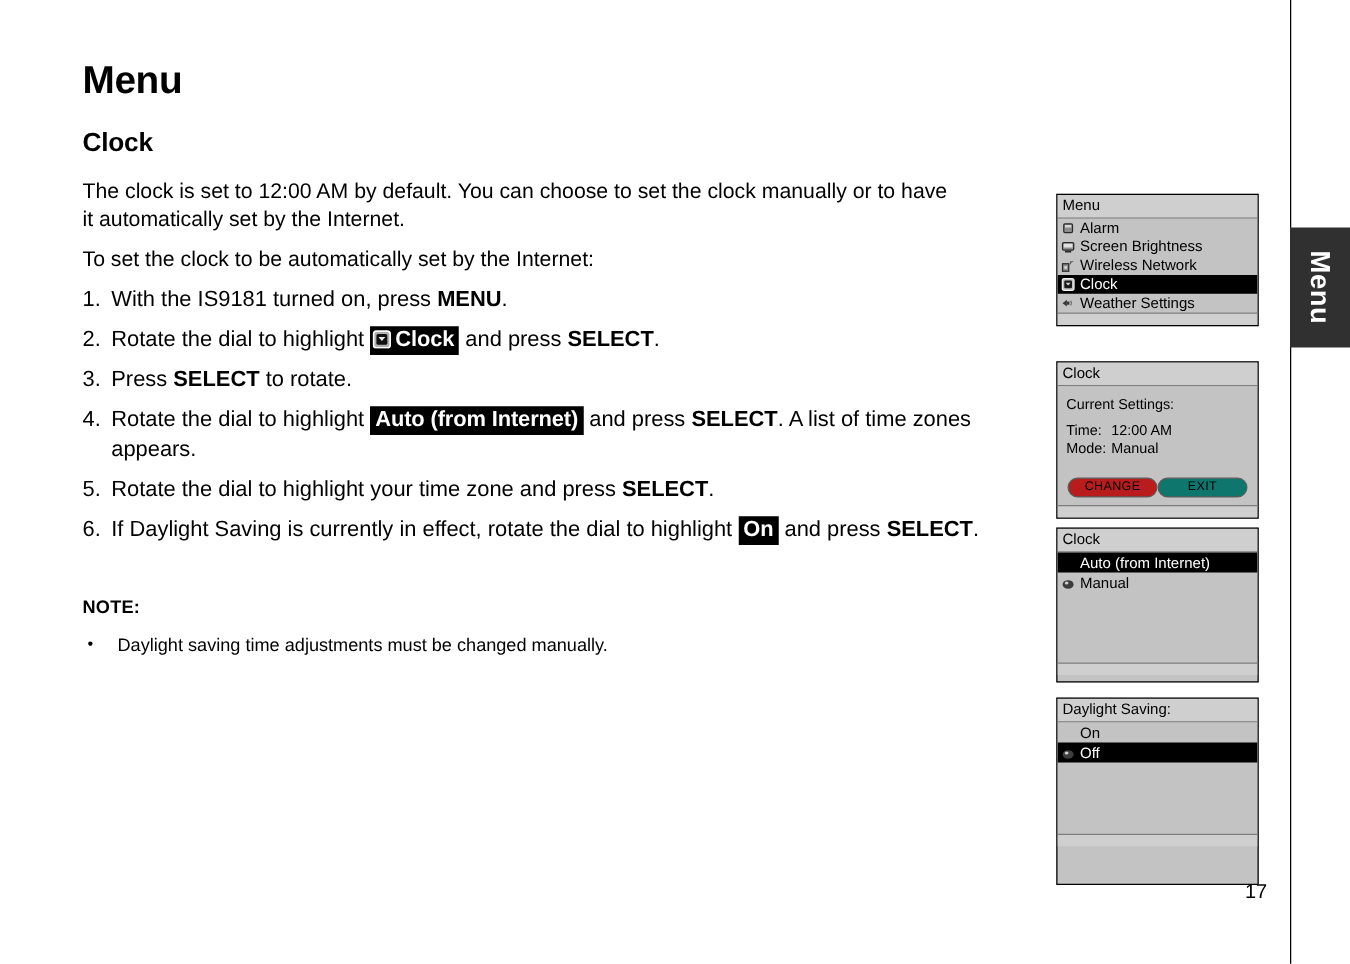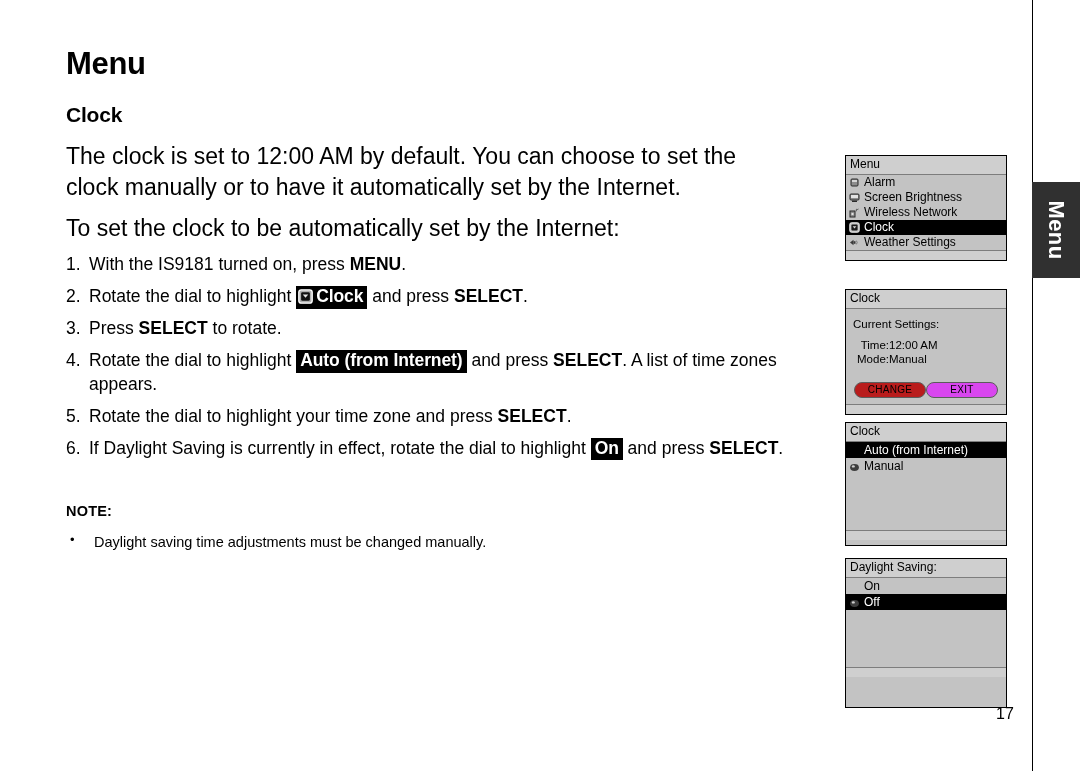--- a/index.html
+++ b/index.html
@@ -66,21 +66,21 @@
     margin: 0 0 22px 0;
     line-height: 1.05;
   }
   #section-title {
     font-size: 21px;
     font-weight: bold;
     letter-spacing: -0.2px;
     margin: 0 0 14px 0;
   }
   .para {
-    font-size: 23px;
+    font-size: 17px;
     line-height: 1.37;
     margin: 0 0 9px 0;
     max-width: 700px;
   }
   ol.steps {
     list-style: none;
     margin: 0;
     padding: 0;
     font-size: 17.5px;
     line-height: 1.37;
@@ -220,36 +220,36 @@
     font-size: 11.5px;
     line-height: 1.22;
     white-space: nowrap;
   }
   .cs-gap { height: 7px; }
   .cs-kv {
     display: flex;
     font-size: 11.5px;
     line-height: 1.25;
   }
-  .cs-kv .k { width: 36px; flex: 0 0 36px; text-align: right; }
+  .cs-kv .k { width: 36px; flex: 0 0 36px; }
   .cs-buttons {
     display: flex;
     justify-content: space-between;
     margin-top: 15px;
     padding: 0 1px;
   }
   .pill {
     border: 1px solid #5c5c5c;
     border-radius: 9px;
     font-size: 10px;
     letter-spacing: 0.3px;
     padding: 1px 0 2px 0;
     width: 70px;
     text-align: center;
-    background: #d946ef;
+    background: #0f766e;
   }
   .pill.active {
     background: #b91c1c;
   }
 
   
   .orow {
     display: flex;
     align-items: center;
     gap: 4px;

